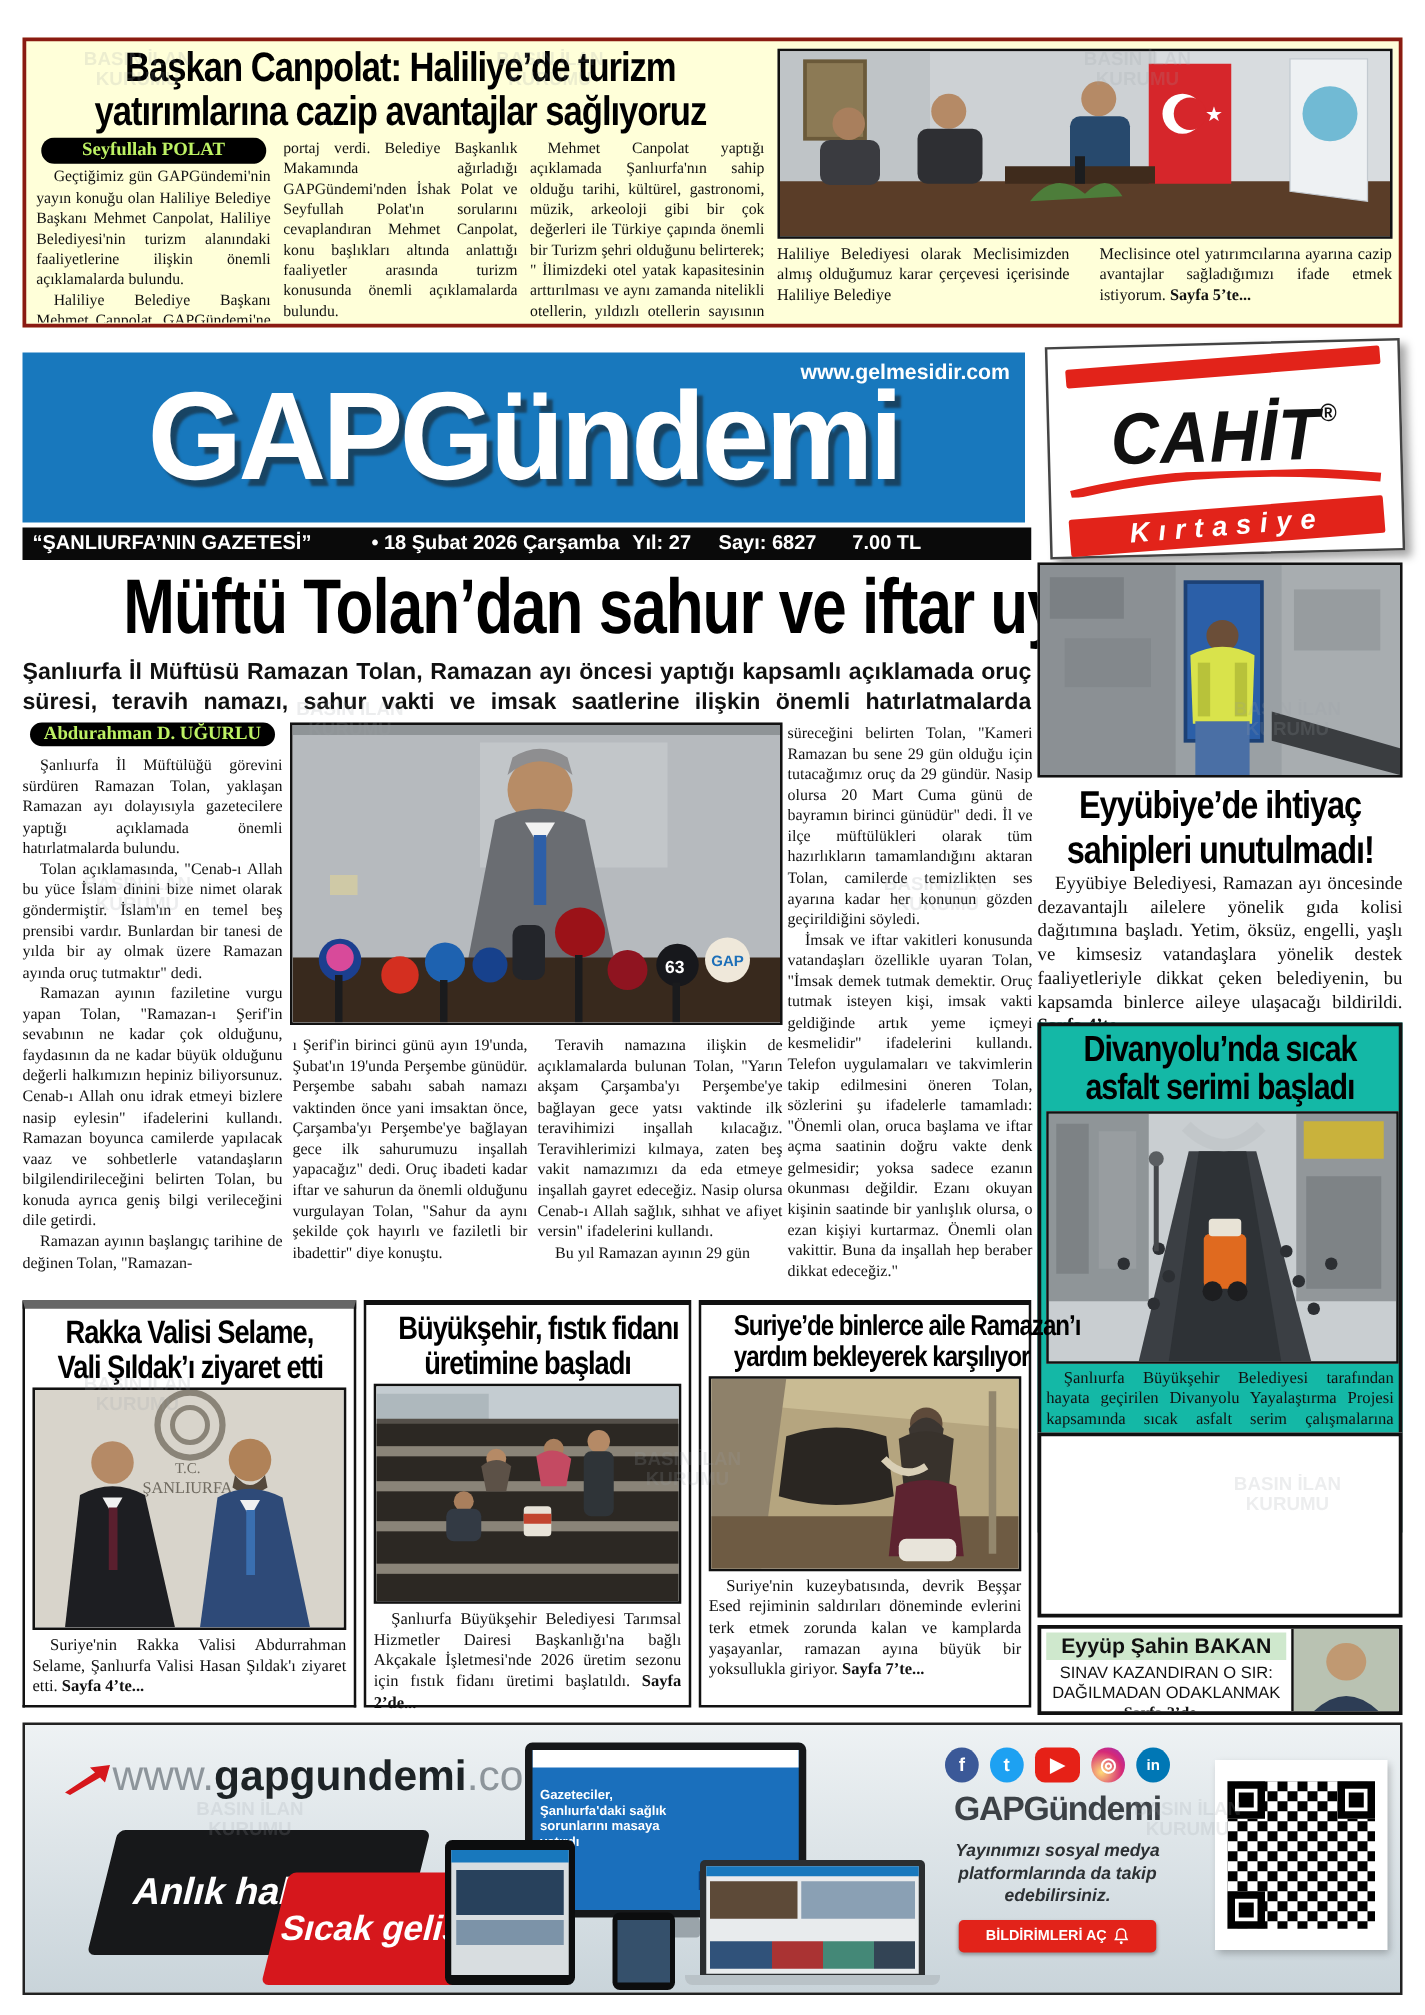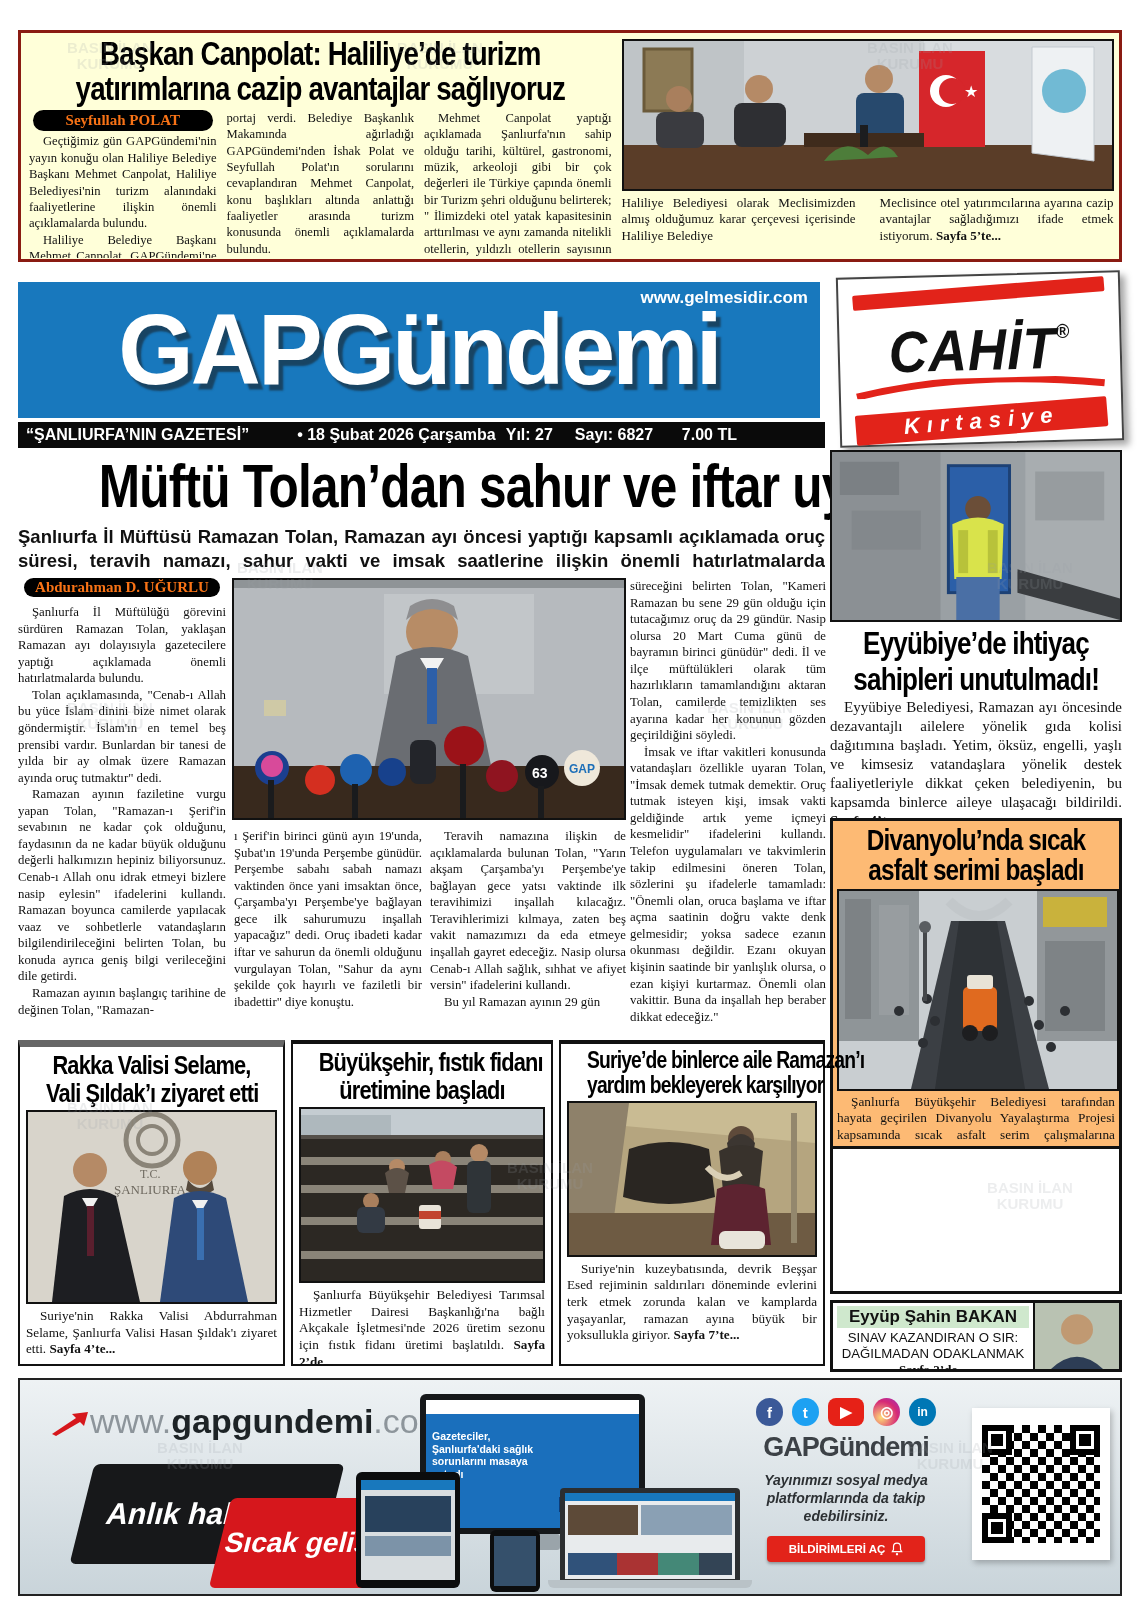--- a/index.html
+++ b/index.html
@@ -6,21 +6,21 @@
   body{width:1140px;height:1612px;position:relative;background:#ffffff;
        font-family:"Liberation Serif",serif;color:#111;overflow:hidden;}
   .abs{position:absolute;box-sizing:border-box;}
   
   .wm{position:absolute;width:100px;font-family:"Liberation Sans",sans-serif;
       font-weight:bold;font-size:15px;line-height:1.05;color:#9aa0a6;opacity:.18;
       text-align:center;pointer-events:none;z-index:5;}
   
   .cond{font-family:"Liberation Sans",sans-serif;font-weight:bold;color:#000;text-align:center;}
   .cond .l{display:block;white-space:nowrap;transform:scaleX(.84);transform-origin:50% 50%;letter-spacing:-1px;}
-  .pill{background:#000;color:#f97316;border-radius:14px;text-align:center;
+  .pill{background:#000;color:#bef264;border-radius:14px;text-align:center;
         font-weight:bold;font-size:15px;padding:1px 8px;}
   .body-serif p{margin:0;text-indent:14px;text-align:justify;}
   .pageref{font-weight:bold;}
   .photo{border:2px solid #111;background:#dadada;overflow:hidden;}
   .photo svg{display:block;width:100%;height:100%;}
   
   #topstory{left:18px;top:30px;width:1104px;height:232px;background:#ffffd9;
             border:3px solid #8a1b12;display:flex;z-index:2;}
   .ts-left{width:588px;padding:2px 8px 0 8px;}
   .ts-head{font-size:33px;line-height:1.06;margin-top:2px;}
@@ -66,21 +66,21 @@
   .mcol{font-size:12.8px;line-height:1.295;overflow:hidden;z-index:2;}
   #mcol1{left:18px;top:604px;width:208px;height:432px;}
   #mphoto{left:232px;top:578px;width:394px;height:242px;z-index:2;}
   #mcol2a{left:234px;top:828px;width:188px;height:208px;}
   #mcol2b{left:430px;top:828px;width:196px;height:208px;}
   #mcol3{left:630px;top:578px;width:196px;height:458px;}
   
   #sb-photo1{left:830px;top:450px;width:292px;height:172px;z-index:2;}
   #sb-eyy-h{left:830px;top:626px;width:292px;font-size:31px;z-index:2;}
   #sb-eyy-b{left:830px;top:698px;width:292px;height:116px;font-size:15px;line-height:1.27;z-index:2;}
-  #sb-div{left:830px;top:818px;width:292px;height:408px;border:3px solid #111;background:#fdba74;z-index:2;
+  #sb-div{left:830px;top:818px;width:292px;height:408px;border:3px solid #111;background:#14b8a6;z-index:2;
           padding:2px 4px;}
   .sb-div-h{font-size:29px;line-height:1.05;margin-top:2px;}
   .sb-div-photo{width:278px;height:198px;margin:3px auto 0 auto;}
   .sb-div-cap{font-size:13.3px;line-height:1.25;margin-top:3px;}
   #sb-siber{left:830px;top:1146px;width:292px;height:148px;border:3px solid #111;background:#fff;z-index:2;
             padding:2px 6px;}
   .sb-siber-h{font-size:28px;line-height:1.08;margin-top:2px;}
   .sb-siber-b{font-size:14.6px;line-height:1.27;margin-top:3px;}
   #sb-col{left:830px;top:1300px;width:292px;height:72px;border:3px solid #111;background:#fff;z-index:2;
           overflow:hidden;}

